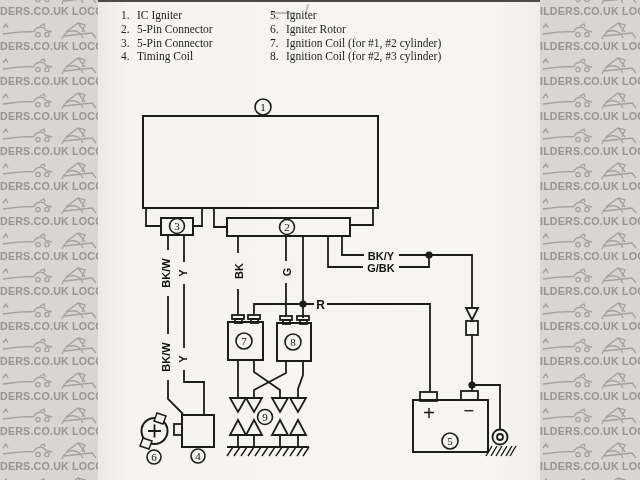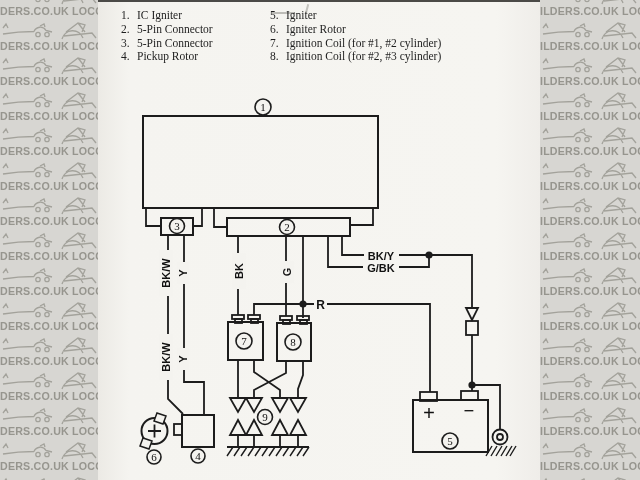--- a/index.html
+++ b/index.html
@@ -609,21 +609,21 @@
     <div class="li">
         <span class="num">2.</span>
         <span>5-Pin Connector</span>
       </div>
     <div class="li">
         <span class="num">3.</span>
         <span>5-Pin Connector</span>
       </div>
     <div class="li">
         <span class="num">4.</span>
-        <span>Pickup Rotor</span>
+        <span>Timing Coil</span>
       </div>
   </div>
   <div class="legend legend-col2">
     <div class="li">
         <span class="num">5.</span>
         <span>Igniter</span>
       </div>
     <div class="li">
         <span class="num">6.</span>
         <span>Igniter Rotor</span>

